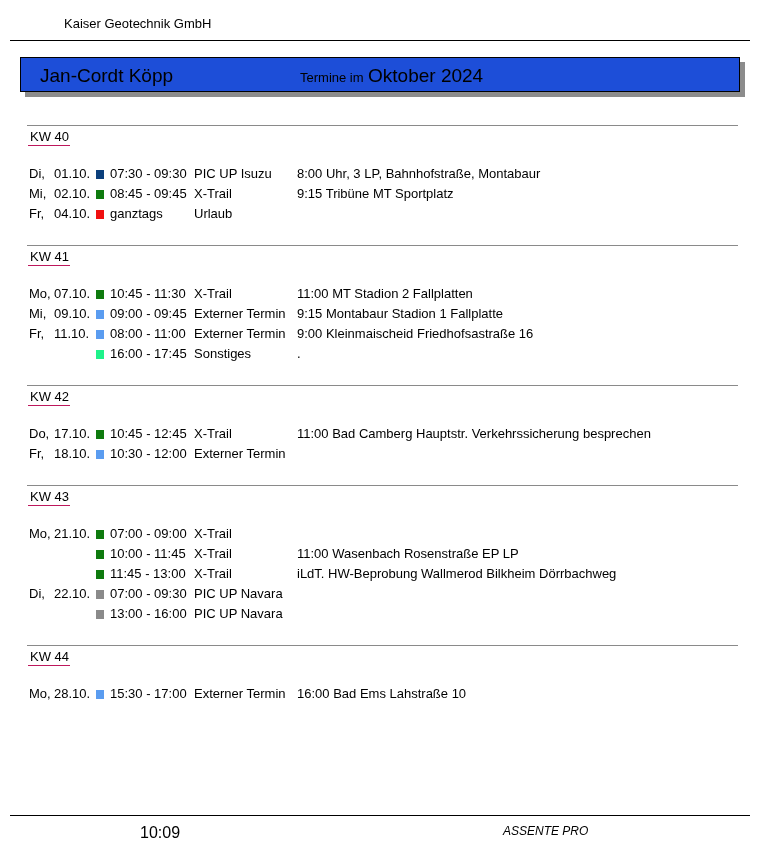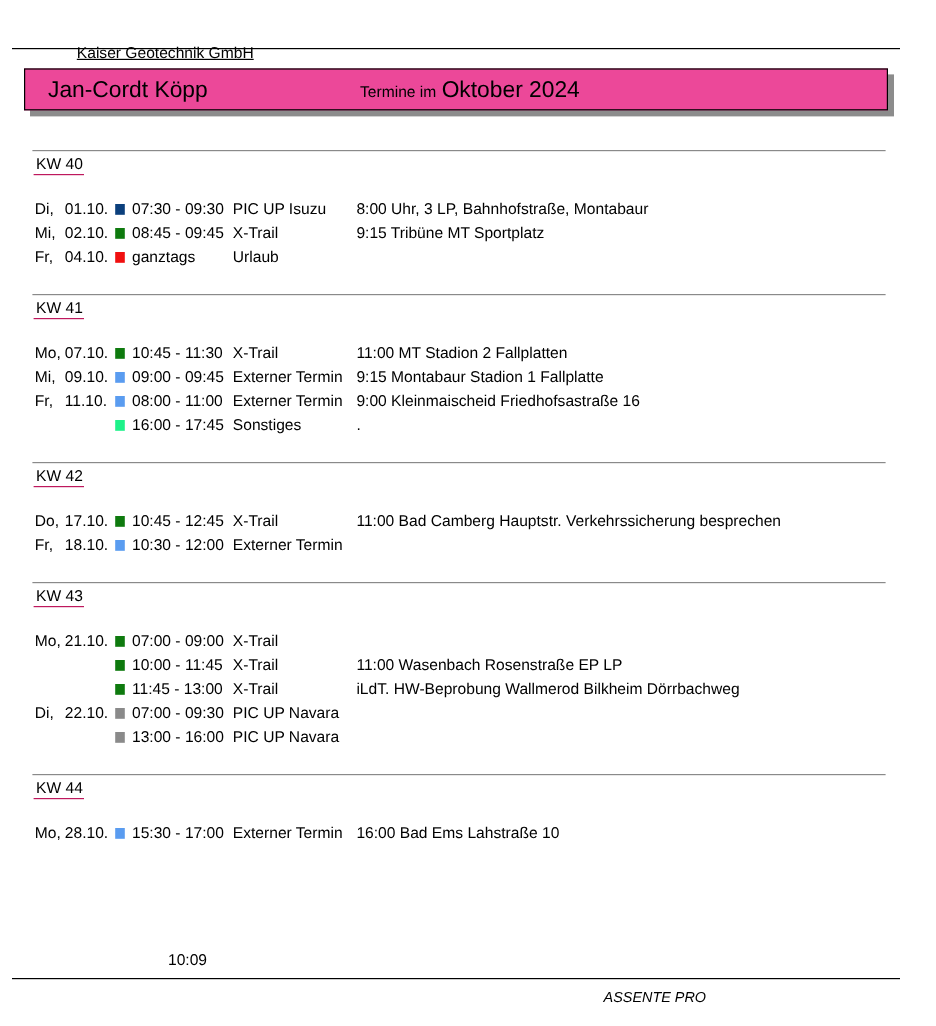--- a/index.html
+++ b/index.html
@@ -1,33 +1,33 @@
 <!DOCTYPE html>
 <html><head>
 <meta charset="utf-8">
 <style>
   html, body { margin: 0; padding: 0; background: #ffffff; }
   body {
     width: 780px; height: 855px; position: relative; overflow: hidden;
     font-family: "Liberation Sans", sans-serif; color: #000;
   }
   .company {
-    position: absolute; left: 64px; top: 36px; font-size: 13px; text-decoration: underline;
+    position: absolute; left: 64px; top: 16px; font-size: 13px;
   }
   .top-rule {
     position: absolute; left: 10px; top: 40px; width: 740px; height: 0;
     border-top: 1px solid #000;
   }
   .title-shadow {
     position: absolute; left: 25px; top: 62px; width: 720px; height: 35px;
     background: #8c8c8c;
   }
   .title-box {
     position: absolute; left: 20px; top: 57px; width: 718px; height: 33px;
-    border: 1px solid #000; background: #ec4899; box-sizing: content-box; text-align: right;
+    border: 1px solid #000; background: #1d4ed8; box-sizing: content-box; text-align: right;
   }
   .person-name {
     position: absolute; left: 19px; top: 7px; font-size: 19px;
   }
   .month-label {
     position: absolute; left: 279px; top: 7px; white-space: nowrap;
   }
   .month-label .small { font-size: 13px; }
   .month-label .big { font-size: 19px; }
 
@@ -55,21 +55,21 @@
   }
   .c-time { left: 83px; }
   .c-type { left: 167px; }
   .c-desc { left: 270px; }
 
   .bottom-rule {
     position: absolute; left: 10px; top: 815px; width: 740px; height: 0;
     border-top: 1px solid #000;
   }
   .footer-date { position: absolute; left: 61px; top: 860px; font-size: 16px; }
-  .footer-time { position: absolute; left: 140px; top: 792px; font-size: 13px; }
+  .footer-time { position: absolute; left: 140px; top: 824px; font-size: 16px; }
   .footer-app { position: absolute; left: 503px; top: 824px; font-size: 12px; font-style: italic; }
 </style>
 </head>
 <body>
 
 <div class="company">Kaiser Geotechnik GmbH</div>
 <div class="top-rule"></div>
 
 <div class="title-shadow"></div>
 <div class="title-box">

